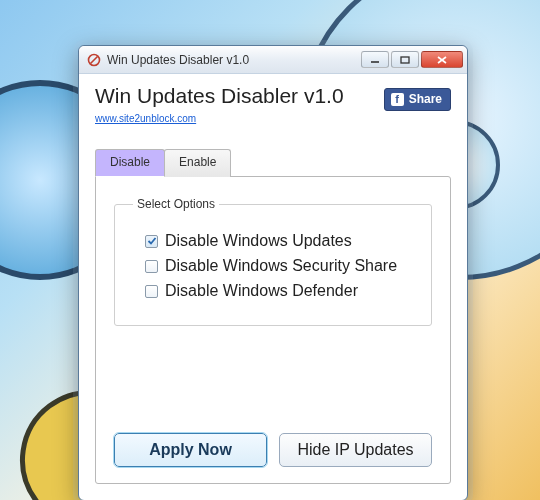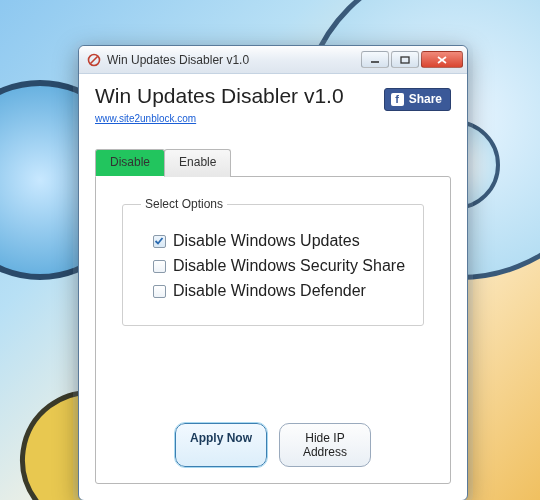--- a/index.html
+++ b/index.html
@@ -66,44 +66,44 @@
 
   .tab-block { margin-top: 22px; flex:1; display:flex; flex-direction:column; }
   .tabs { display:flex; position:relative; z-index:2; }
   .tab {
     font-size: 12px; padding: 5px 14px 6px;
     border: 1px solid #b8b8b8; border-bottom:none;
     background: linear-gradient(#f7f7f7,#e7e7e7);
     border-radius: 3px 3px 0 0; margin-right:-1px;
     color:#333; position:relative; top:1px;
   }
-  .tab.active { background:#22c55e; z-index:3; border-bottom:1px solid #fff; top:1px; padding-bottom:7px;}
+  .tab.active { background:#c4b5fd; z-index:3; border-bottom:1px solid #fff; top:1px; padding-bottom:7px;}
   .tab-panel {
     border:1px solid #b8b8b8; background:#fff; flex:1;
     border-radius: 0 3px 3px 3px; padding: 16px 18px 16px;
-    display:flex; flex-direction:column;align-items:center;
+    display:flex; flex-direction:column;
   }
   fieldset.opts {
     border:1px solid #cfcfcf; border-radius:3px;
     padding: 14px 18px 18px; margin-top:4px;
   }
   fieldset.opts legend { font-size:12px; color:#333; padding:0 4px; }
   .chk-row { display:flex; align-items:center; gap:7px; font-size:16px; color:#222; margin:7px 0 7px 12px;}
   .chk {
     width:13px; height:13px; border:1px solid #8a9aaa; border-radius:2px;
     background: linear-gradient(#fff,#eef3f8);
     display:flex; align-items:center; justify-content:center;
   }
   .chk.checked { background: linear-gradient(#edf5fc,#d8e8f5); }
   .chk.checked svg { display:block;} .chk svg{display:none;}
 
   .btn-row { display:flex; gap:12px; margin-top:auto; padding-top:22px;}
   .btn {
-    flex:1; font-size:12px; padding:7px 8px;
-    border:1px solid #9aaabd; border-radius:10px;
+    flex:1; font-size:16px; padding:7px 8px;
+    border:1px solid #9aaabd; border-radius:5px;
     background: linear-gradient(#fdfdfd,#e9eff5);
     text-align:center; color:#222;
   }
   .btn.primary {
     border:1px solid #3c7fb1; outline:1px solid #a8d8f0;
     background: linear-gradient(#f2f9ff,#dceefa);
     font-weight:bold; color:#1a3a5a;
   }
 </style>
 </head>
@@ -185,18 +185,18 @@
           <label class="chk-row">
             <span class="chk">
               
             </span>
             <span>Disable Windows Defender</span>
           </label>
         </fieldset>
 
         <div class="btn-row">
           <div class="btn primary">Apply Now</div>
-          <div class="btn">Hide IP Address</div>
+          <div class="btn">Hide IP Updates</div>
         </div>
       </div>
     </div>
   </div>
 </div>
 
 </body></html>

